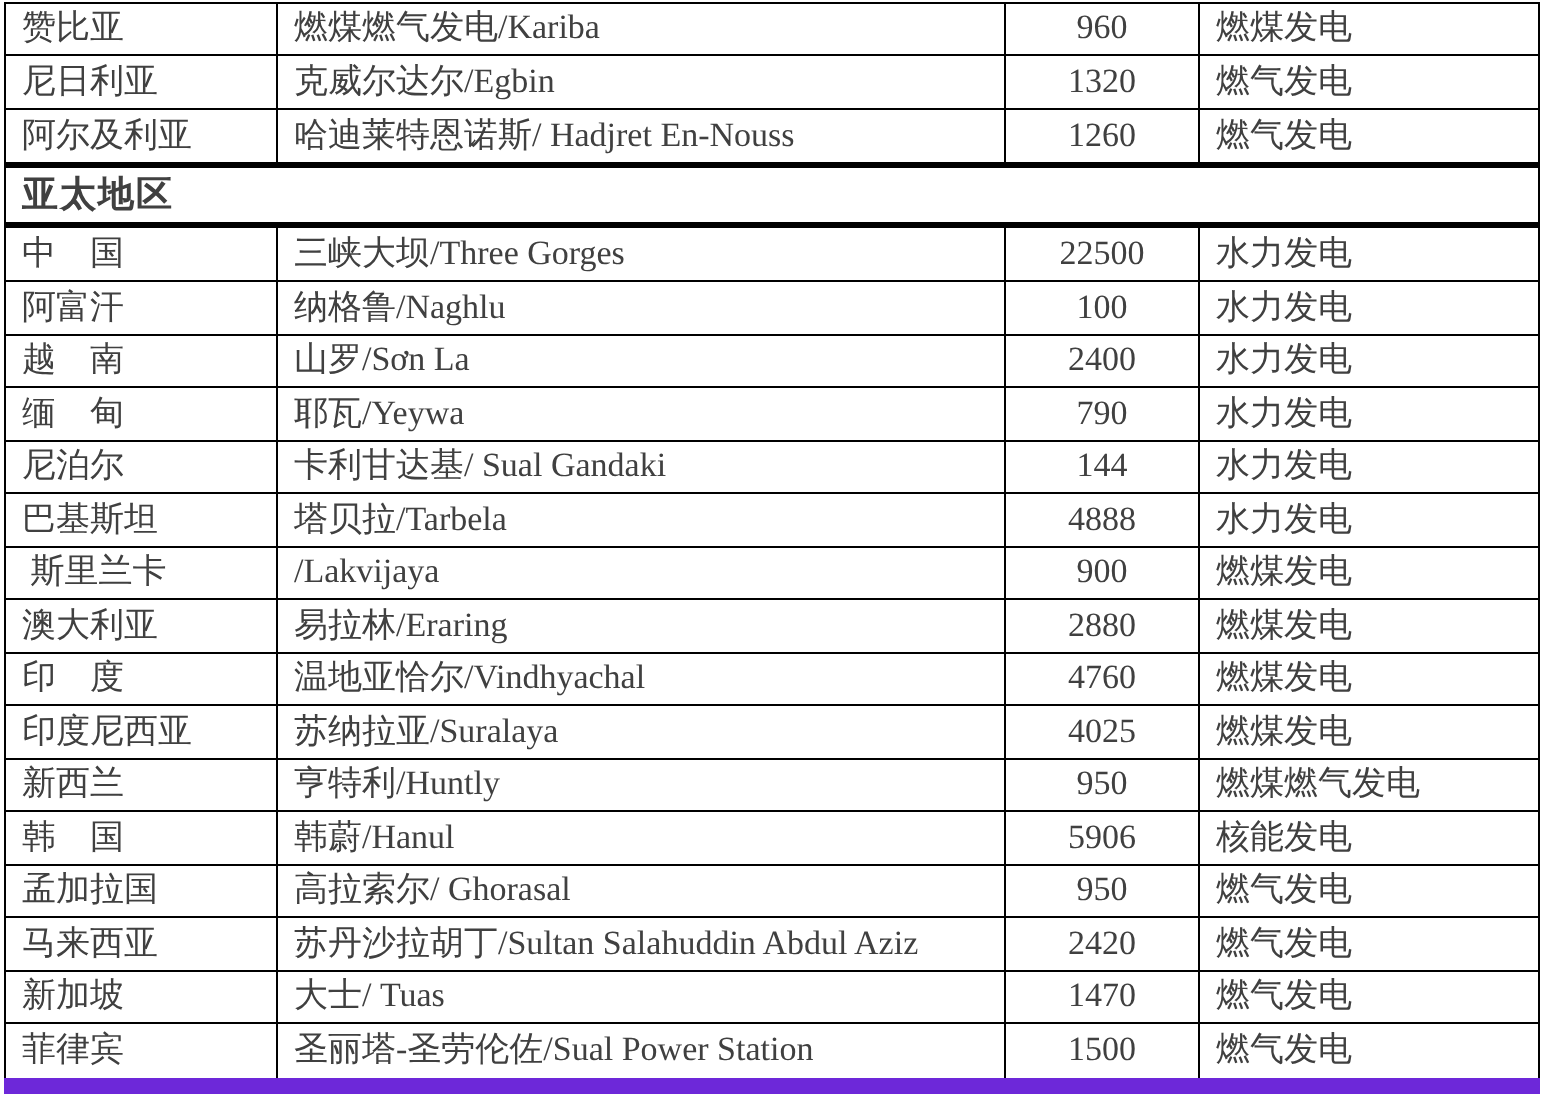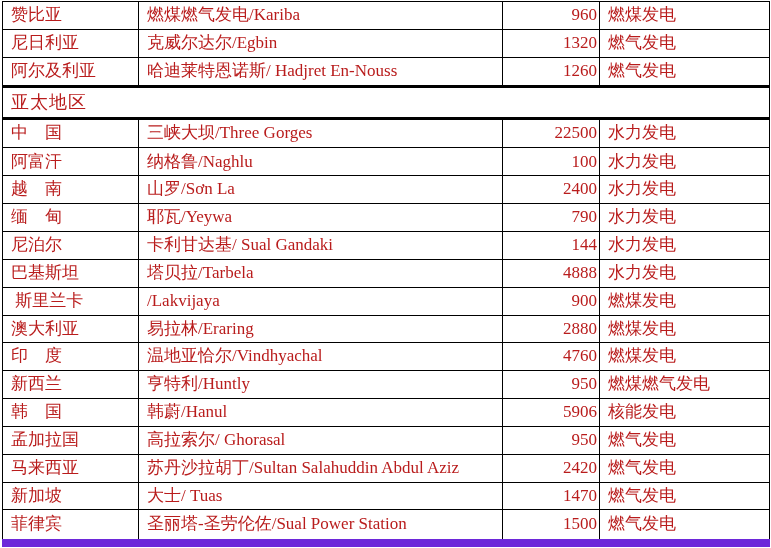--- a/index.html
+++ b/index.html
@@ -9,21 +9,21 @@
     width: 771px;
     height: 548px;
     overflow: hidden;
   }
   .page {
     position: relative;
     width: 617px;
     height: 548px;
     background: #ffffff;
     font-family: "Liberation Serif", "DejaVu Serif", serif;
-    color: #b91c1c;
+    color: #404040;
   }
   table.power-table {
     position: absolute;
     left: 2px;
     top: 1px;
     width: 767px;
     height: 546px;
     border-collapse: collapse;
     table-layout: fixed;
   }
@@ -34,27 +34,27 @@
   td {
     border: 1px solid #000000;
     font-size: 17px;
     line-height: 1.1;
     padding: 0 4px 0 8px;
     white-space: nowrap;
     overflow: hidden;
     vertical-align: middle;
   }
   td.capacity {
-    text-align: right;
+    text-align: center;
     padding: 0 2px;
   }
   tr.section-row td {
     border-top: 3px solid #000000;
     border-bottom: 3px solid #000000;
-    font-weight: 400;
+    font-weight: 700;
     font-size: 18px;
     letter-spacing: 1px;
   }
   tr.last-row td {
     border-bottom: 8px solid #6d28d9;
   }
 </style>
 </head>
 <body>
 
@@ -136,20 +136,26 @@
         <td class="capacity">2880</td>
         <td>燃煤发电</td>
       </tr>
       <tr>
         <td>印　度</td>
         <td>温地亚恰尔/Vindhyachal</td>
         <td class="capacity">4760</td>
         <td>燃煤发电</td>
       </tr>
       <tr>
+        <td>印度尼西亚</td>
+        <td>苏纳拉亚/Suralaya</td>
+        <td class="capacity">4025</td>
+        <td>燃煤发电</td>
+      </tr>
+      <tr>
         <td>新西兰</td>
         <td>亨特利/Huntly</td>
         <td class="capacity">950</td>
         <td>燃煤燃气发电</td>
       </tr>
       <tr>
         <td>韩　国</td>
         <td>韩蔚/Hanul</td>
         <td class="capacity">5906</td>
         <td>核能发电</td>

